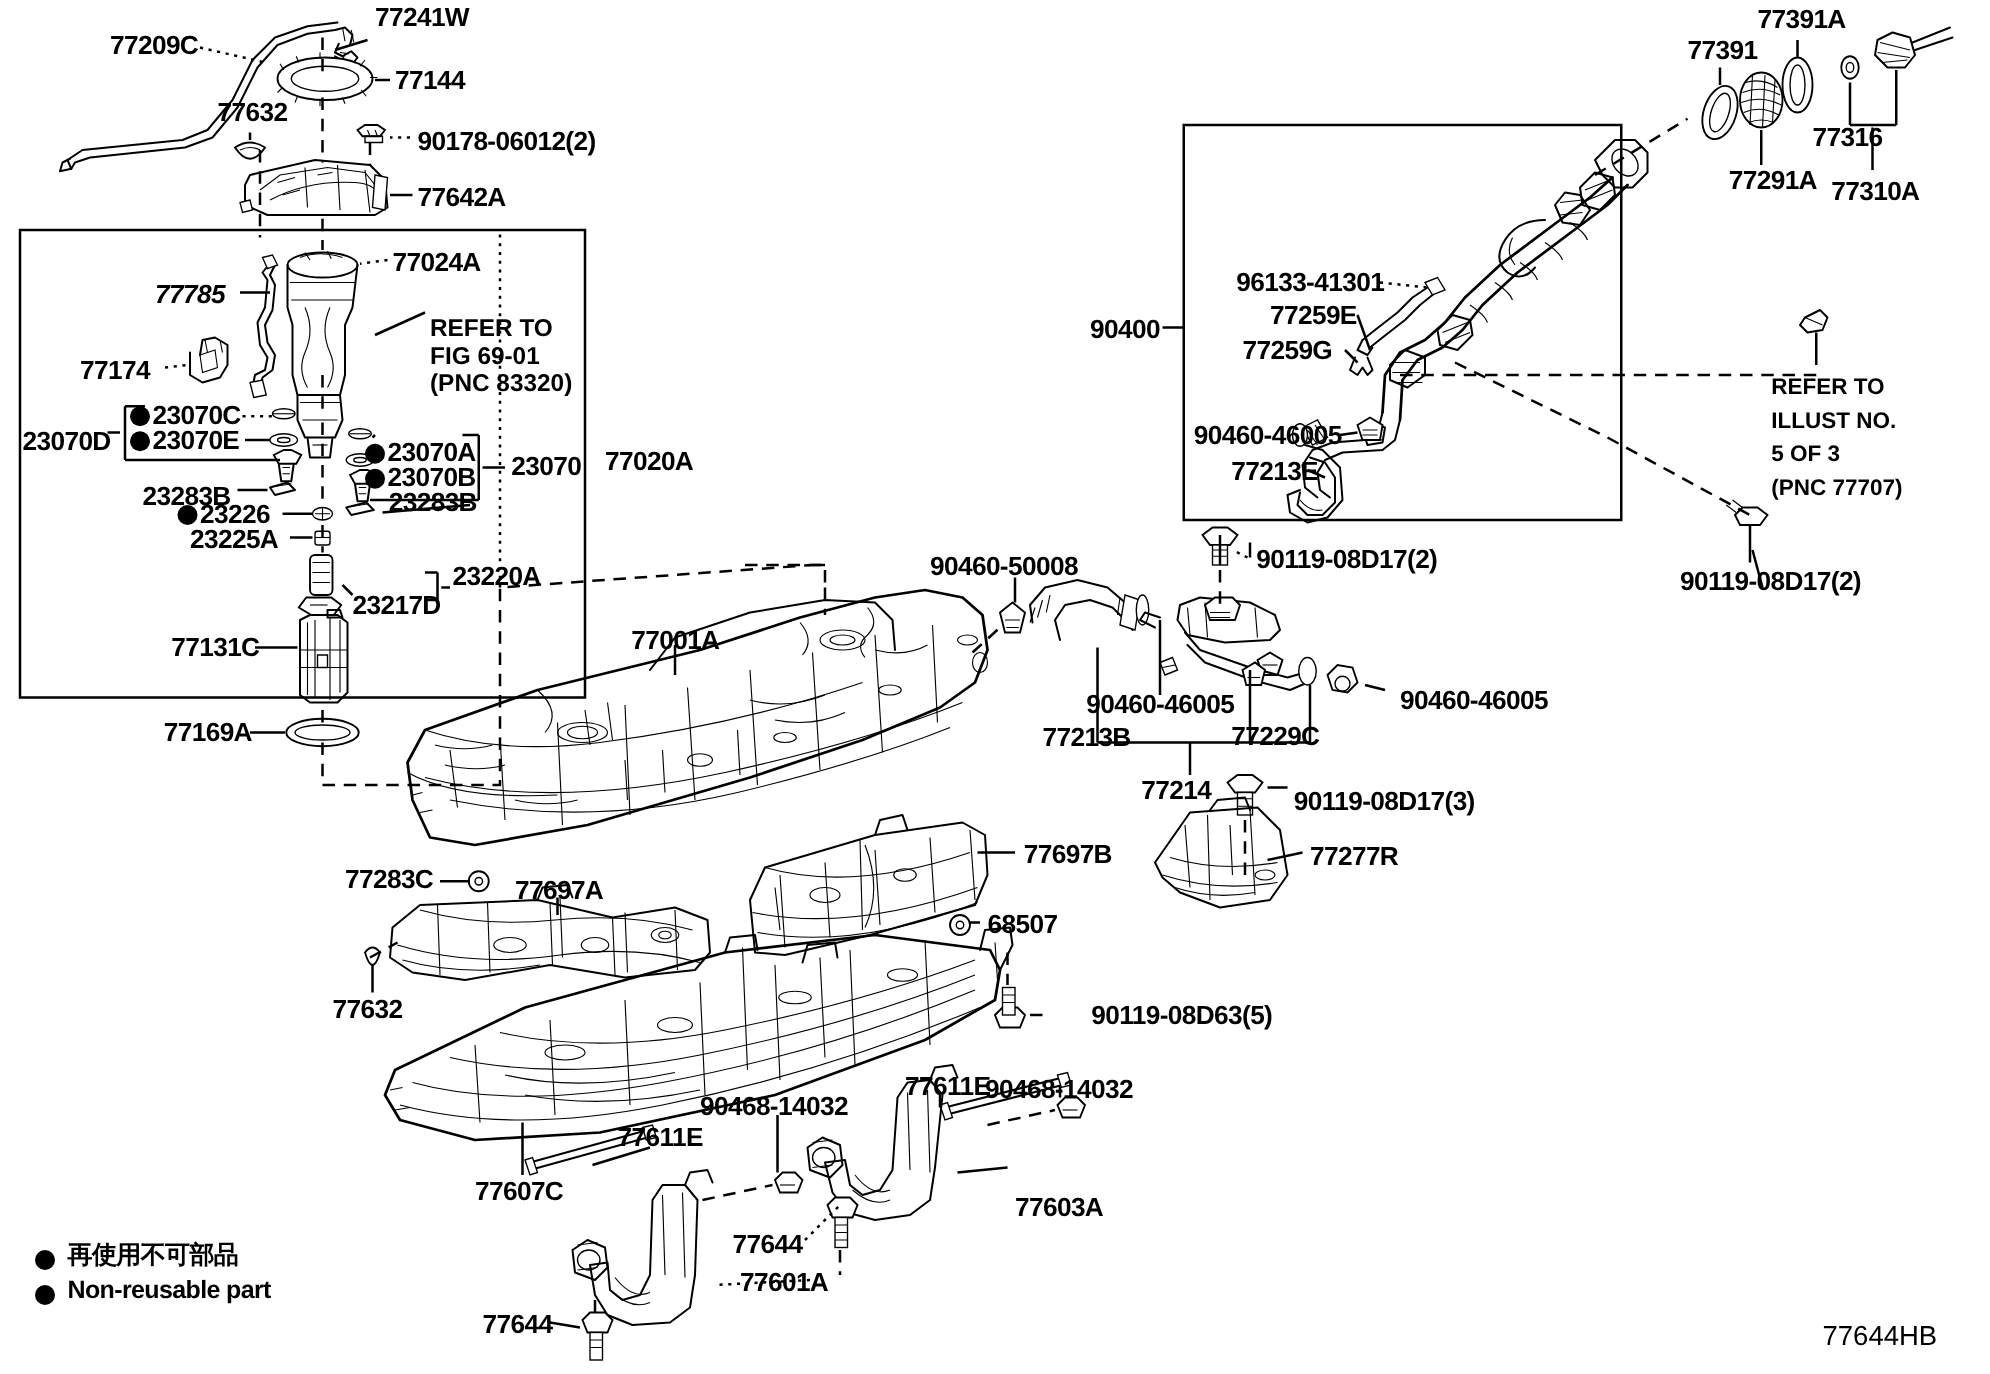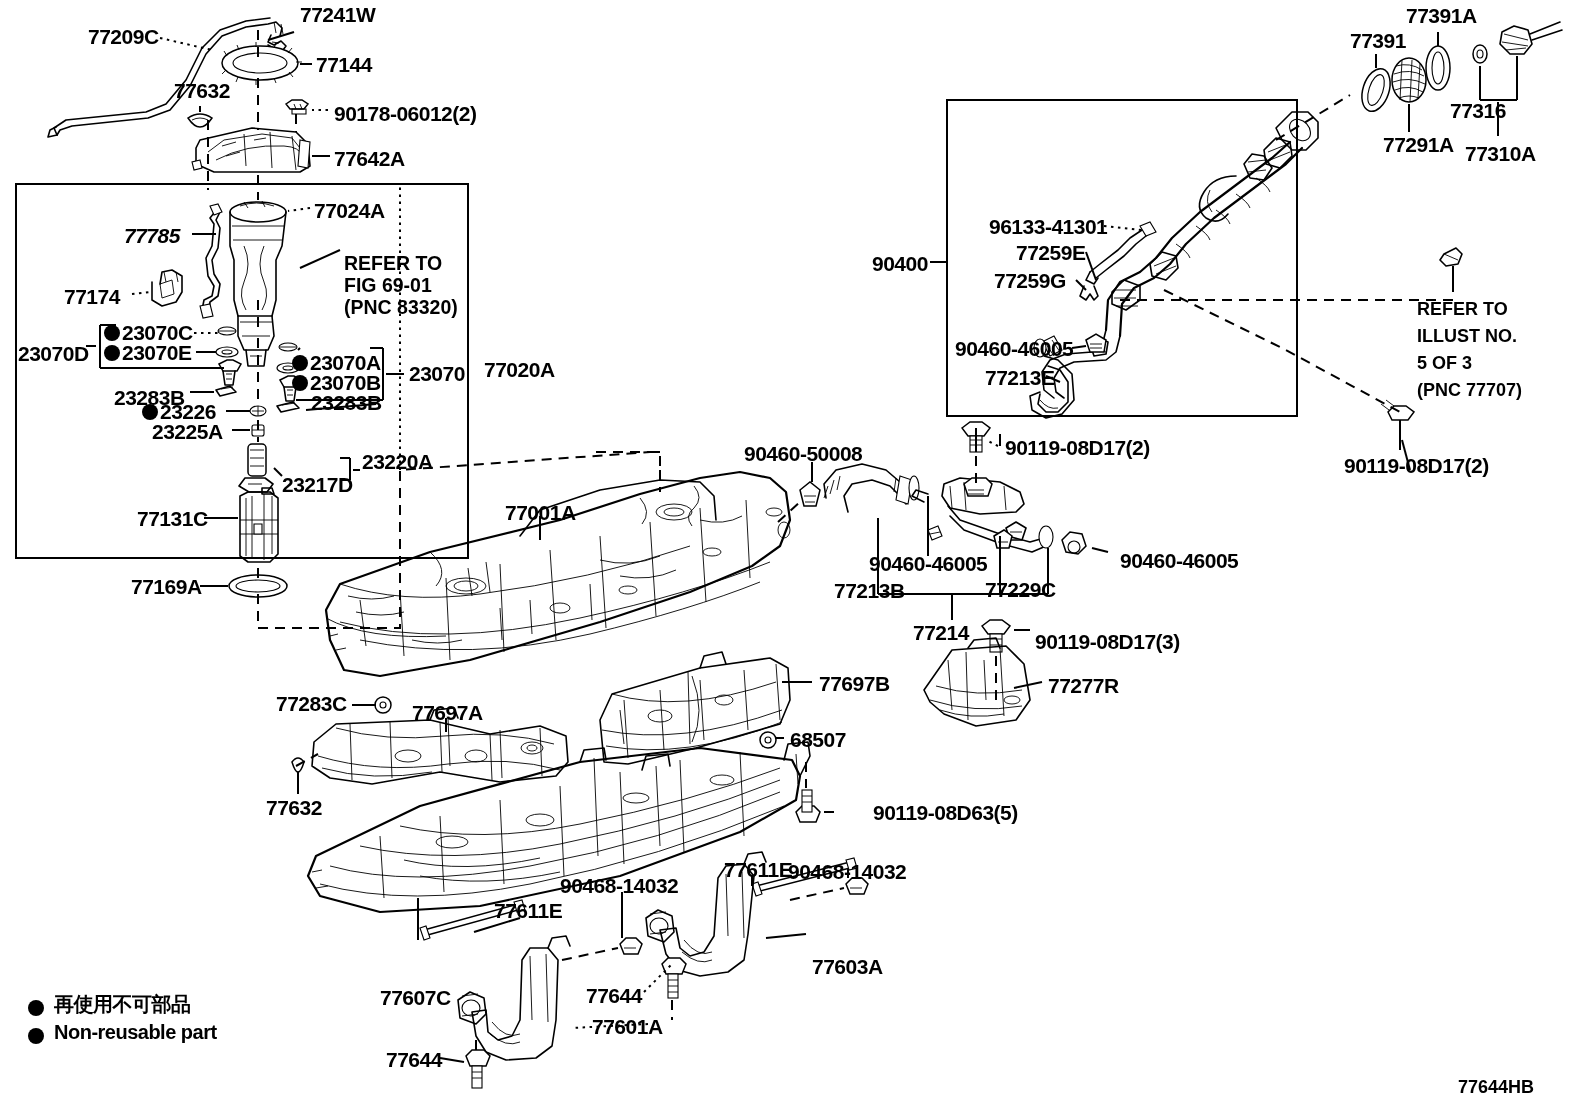--- a/index.html
+++ b/index.html
@@ -5,21 +5,21 @@
   html,body{margin:0;padding:0;background:#ffffff;}
   body{width:1592px;height:1099px;position:relative;overflow:hidden;
        font-family:"Liberation Sans",sans-serif;color:#000;}
   #sheet{position:absolute;left:0;top:0;width:1592px;height:1099px;}
   svg#art{position:absolute;left:0;top:0;width:1592px;height:1099px;}
   .lbl{position:absolute;font-family:"Liberation Sans",sans-serif;
        font-weight:bold;font-size:21px;letter-spacing:-0.5px;white-space:nowrap;
        line-height:1.02;color:#000;}
   .lbl.ref{font-size:19.5px;letter-spacing:0px;line-height:1.18;}
   .lbl.refsm{font-size:18px;letter-spacing:0px;line-height:1.22;}
-  .lbl.code{font-size:18px;font-weight:bold;letter-spacing:0px;margin-top:20px;}
+  .lbl.code{font-size:22px;font-weight:normal;letter-spacing:0px;}
   .lbl.jp{font-size:20px;font-weight:bold;}
   .dot{position:absolute;width:16px;height:16px;border-radius:50%;background:#000;}
 </style>
 </head>
 <body>
 
 <div id="sheet">
 
   <svg id="art" viewBox="0 0 1592 1099">
     <defs>
@@ -614,21 +614,21 @@
   <div class="lbl" style="left:985px;top:579px;">77229C</div>
   <div class="lbl" style="left:913px;top:622px;">77214</div>
   <div class="lbl" style="left:1035px;top:621px;margin-top:10px;">90119-08D17(3)</div>
   <div class="lbl" style="left:1048px;top:675px;text-align:right;">77277R</div>
   <div class="lbl" style="left:819px;top:673px;">77697B</div>
   <div class="lbl" style="left:790px;top:729px;">68507</div>
   <div class="lbl" style="left:276px;top:693px;">77283C</div>
   <div class="lbl" style="left:412px;top:702px;">77697A</div>
   <div class="lbl" style="left:266px;top:797px;">77632</div>
   <div class="lbl" style="left:840px;top:802px;margin-left:33px;">90119-08D63(5)</div>
-  <div class="lbl" style="left:380px;top:943px;margin-top:44px;">77607C</div>
+  <div class="lbl" style="left:380px;top:943px;">77607C</div>
   <div class="lbl" style="left:494px;top:900px;">77611E</div>
   <div class="lbl" style="left:560px;top:875px;">90468-14032</div>
   <div class="lbl" style="left:586px;top:985px;">77644</div>
   <div class="lbl" style="left:592px;top:1016px;">77601A</div>
   <div class="lbl" style="left:386px;top:1049px;">77644</div>
   <div class="lbl" style="left:724px;top:859px;">77611E</div>
   <div class="lbl" style="left:788px;top:861px;">90468-14032</div>
   <div class="lbl" style="left:812px;top:956px;">77603A</div>
   <div class="lbl" style="left:872px;top:253px;">90400</div>
   <div class="lbl" style="left:989px;top:216px;">96133-41301</div>

